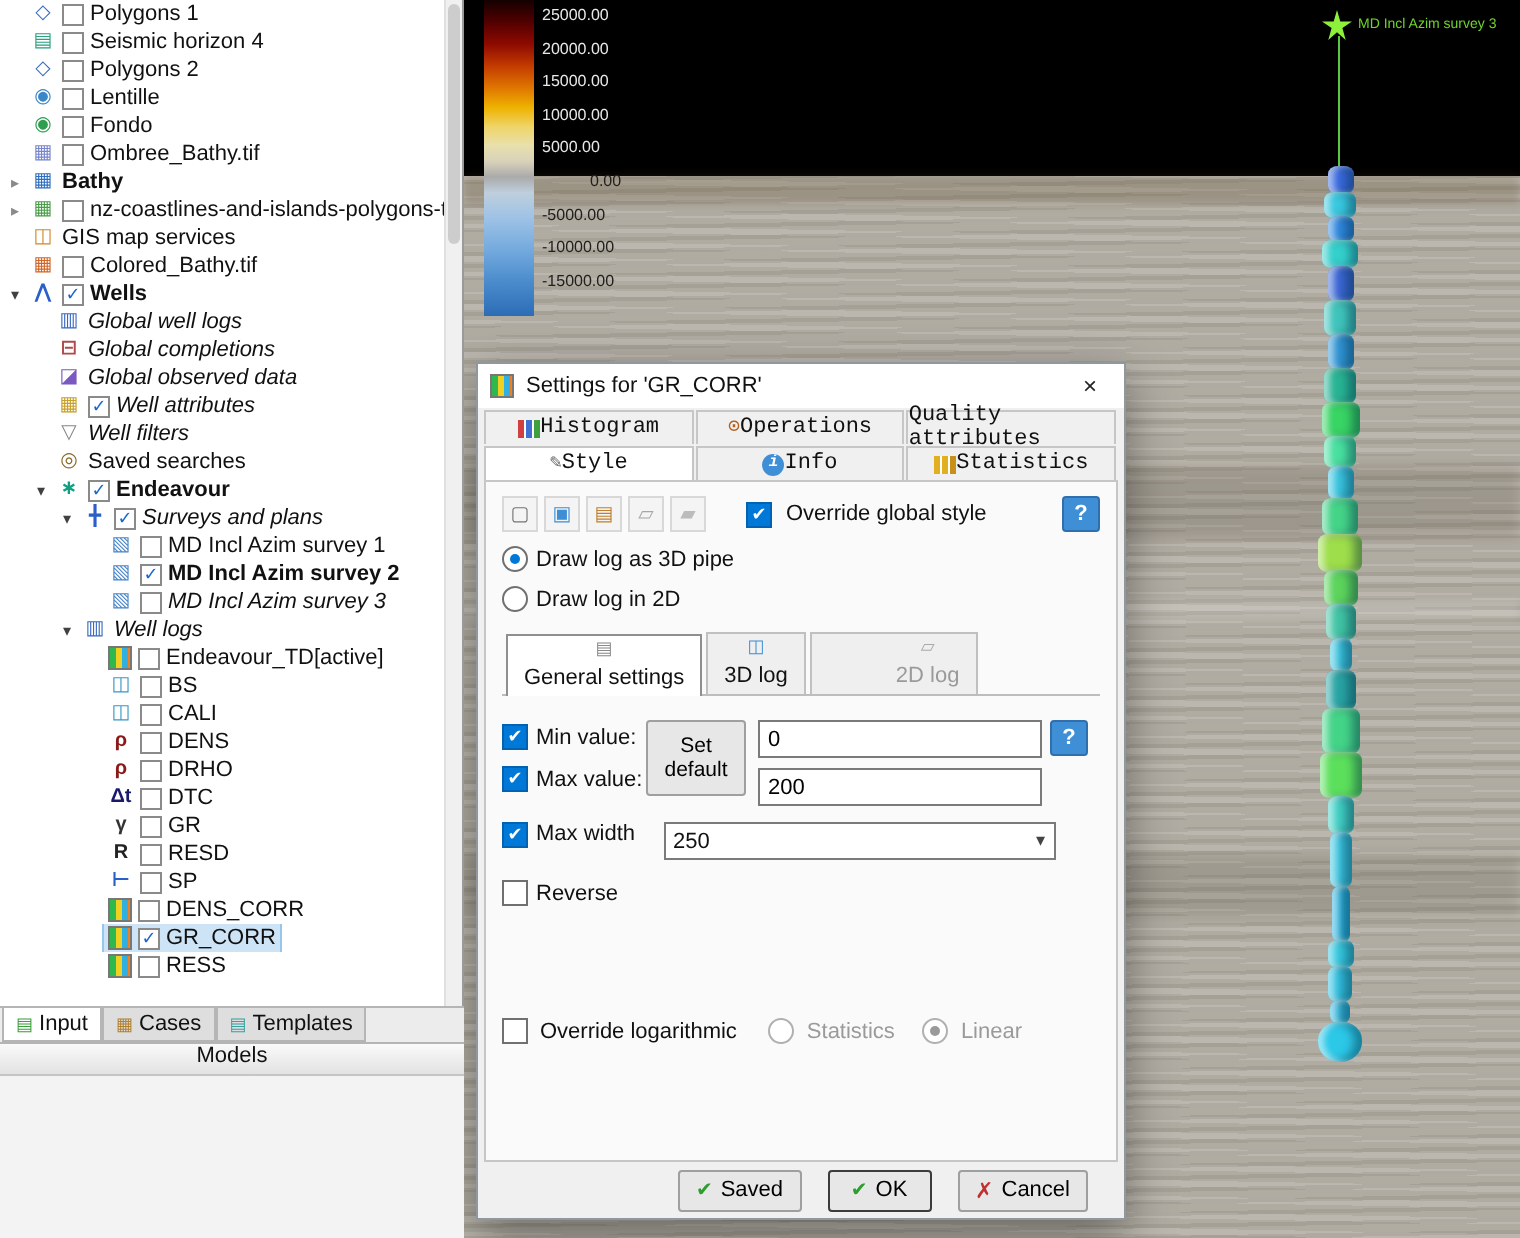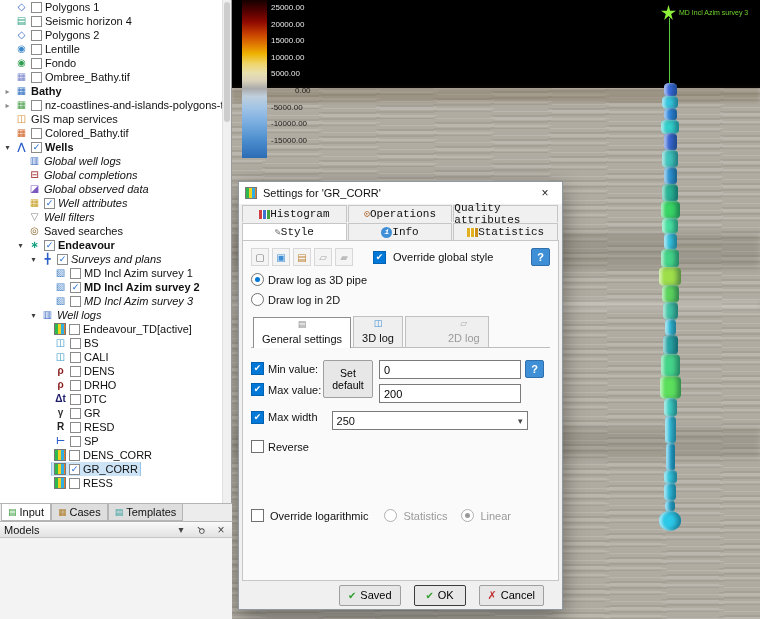--- a/index.html
+++ b/index.html
@@ -39,21 +39,21 @@
     border:1px solid #b5b5b5; border-top:none; background:#dedede; font-size:11px; }
   .btab.active { background:#fff; }
   .btab .bicon { font-size:9px; font-weight:bold; line-height:1; }
   .ico-input::after { content:"▤"; color:#3a9e3a; }
   .ico-cases::after { content:"▦"; color:#b08030; }
   .ico-templates::after { content:"▤"; color:#38a0a0; }
 
   
   .models-header { position:absolute; left:0; top:521px; width:232px; height:17px;
     background:linear-gradient(#fafafa,#e2e2e2); border-top:1px solid #b5b5b5; border-bottom:1px solid #c5c5c5;
-    display:flex; align-items:center; padding:0 4px; gap:6px; }
+    display:flex; align-items:center; padding:0 4px; gap:6px;flex-direction:column; }
   .models-title { flex:1; font-size:11px; }
   .mh-ico { width:14px; text-align:center; color:#444; font-size:10px; line-height:1; }
   .icon-chevron-down::after { content:"▾"; }
   .icon-pin::after { content:"⚲"; display:inline-block; transform:rotate(135deg); }
   .icon-close-x::after { content:"×"; font-size:12px; }
   .models-body { position:absolute; left:0; top:538px; width:232px; height:81px; background:#f3f3f3; }
 
   
   .main { position:absolute; left:232px; top:0; width:528px; height:619px;
     background:

